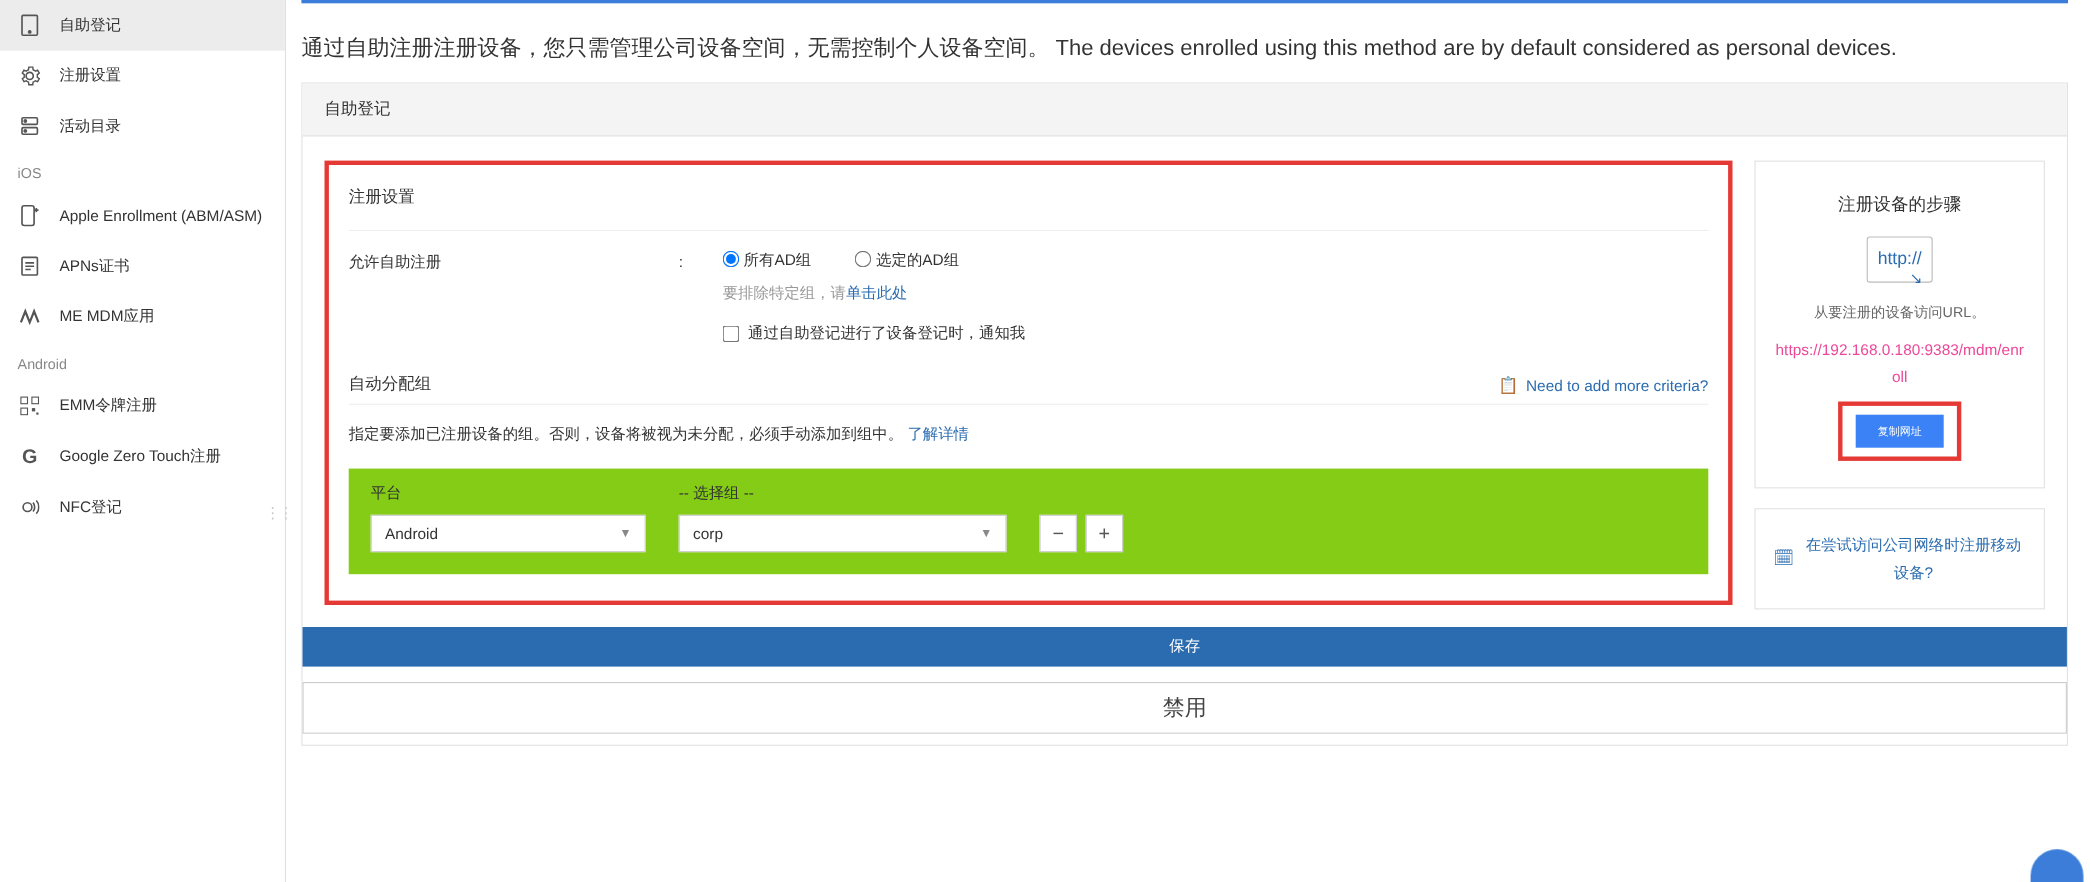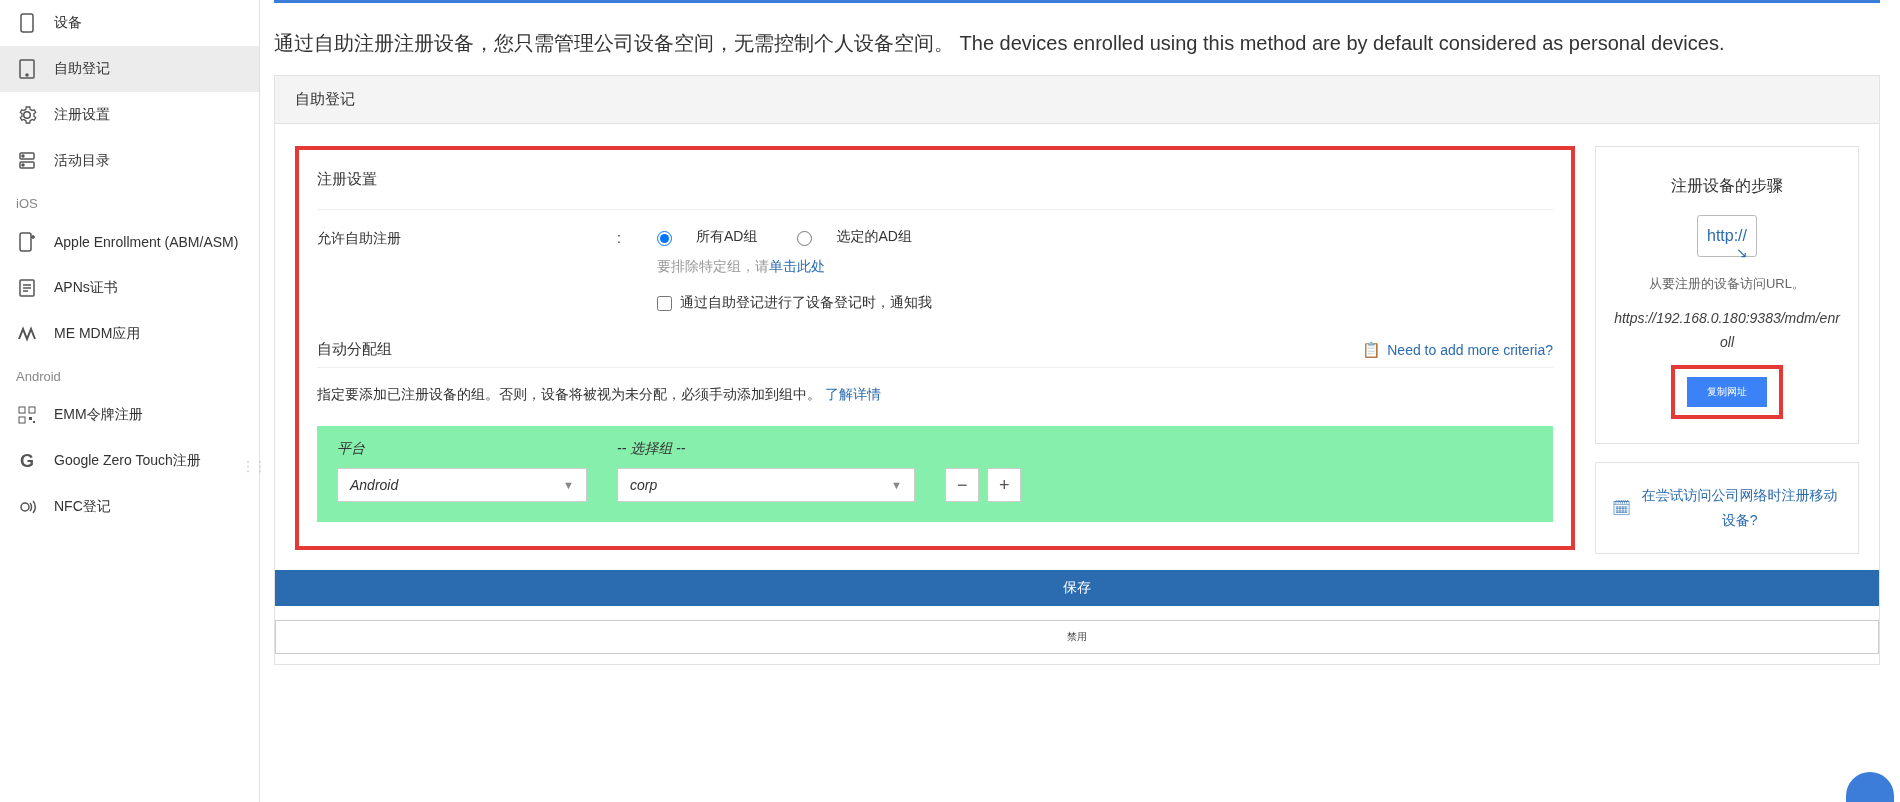--- a/index.html
+++ b/index.html
@@ -119,22 +119,22 @@
     .form-value {
       flex: 1;
     }
     .radio-group {
       display: flex;
       gap: 40px;
       margin-bottom: 12px;
     }
     .radio-label {
       display: flex;
-      align-items: flex-end;
-      gap: 24px;
+      align-items: flex-start;
+      gap: 4px;
       cursor: pointer;
     }
     input[type="radio"], input[type="checkbox"] {
       width: 15px;
       height: 15px;
       cursor: pointer;
     }
     .hint-text {
       color: #999;
       font-size: 14px;
@@ -169,23 +169,22 @@
       gap: 6px;
       color: #2b6cb0;
       cursor: pointer;
       font-size: 14px;
     }
     .assign-desc {
       margin-bottom: 22px;
       font-size: 14px;
     }
     .assign-table {
-      background: #86efac;
+      background: #84cc16;
       padding: 14px 20px 20px;
-      font-style: italic;
     }
     .assign-headers {
       display: flex;
       gap: 30px;
       margin-bottom: 10px;
     }
     .assign-headers > div:first-child {
       width: 250px;
     }
     .assign-headers > div:nth-child(2) {
@@ -267,26 +266,25 @@
       color: #2b6cb0;
       transform: rotate(180deg);
       font-size: 14px;
     }
     .right-desc {
       color: #666;
       font-size: 13px;
       margin-bottom: 14px;
     }
     .url-link {
-      color: #404040;
+      color: #ec4899;
       font-size: 14px;
       word-break: break-all;
       display: block;
       line-height: 1.7;
-      font-style: italic;
     }
     .copy-btn-wrap {
       border: 4px solid #e53935;
       display: inline-block;
       padding: 8px 12px;
       margin-top: 10px;
     }
     .copy-btn {
       background: #3b82f6;
       color: #fff;
@@ -325,49 +323,41 @@
       padding: 9px 28px;
       cursor: pointer;
       font-size: 14px;
     }
     .btn-secondary {
       background: #fff;
       color: #444;
       border: 1px solid #ccc;
       padding: 9px 28px;
       cursor: pointer;
-      font-size: 10px;
+      font-size: 20px;
     }
     .cal-icon {
       color: #2b6cb0;
       font-size: 15px;
     }
     .fab-corner {
       position: fixed;
       right: 6px;
       bottom: 0;
       width: 48px;
       height: 30px;
       background: #3b7dd8;
       border-radius: 48px 48px 0 0;
     }
   </style>
 </head>
 <body>
 
 <div class="container">
   <nav class="sidebar">
-    <div class="sidebar-item">
-      <span class="sidebar-icon">
-        <svg width="16" height="22" viewBox="0 0 16 22" fill="none" stroke="currentColor" stroke-width="1.5">
-            <rect x="2" y="2" width="12" height="18" rx="2"></rect>
-          </svg>
-      </span>
-      <span>设备</span>
-    </div>
     <div class="sidebar-item active">
       <span class="sidebar-icon">
         <svg width="18" height="22" viewBox="0 0 18 22" fill="none" stroke="currentColor" stroke-width="1.5">
             <rect x="2" y="2" width="14" height="18" rx="1"></rect>
             <circle cx="9" cy="17" r="1" fill="currentColor"></circle>
           </svg>
       </span>
       <span>自助登记</span>
     </div>
     <div class="sidebar-item">

